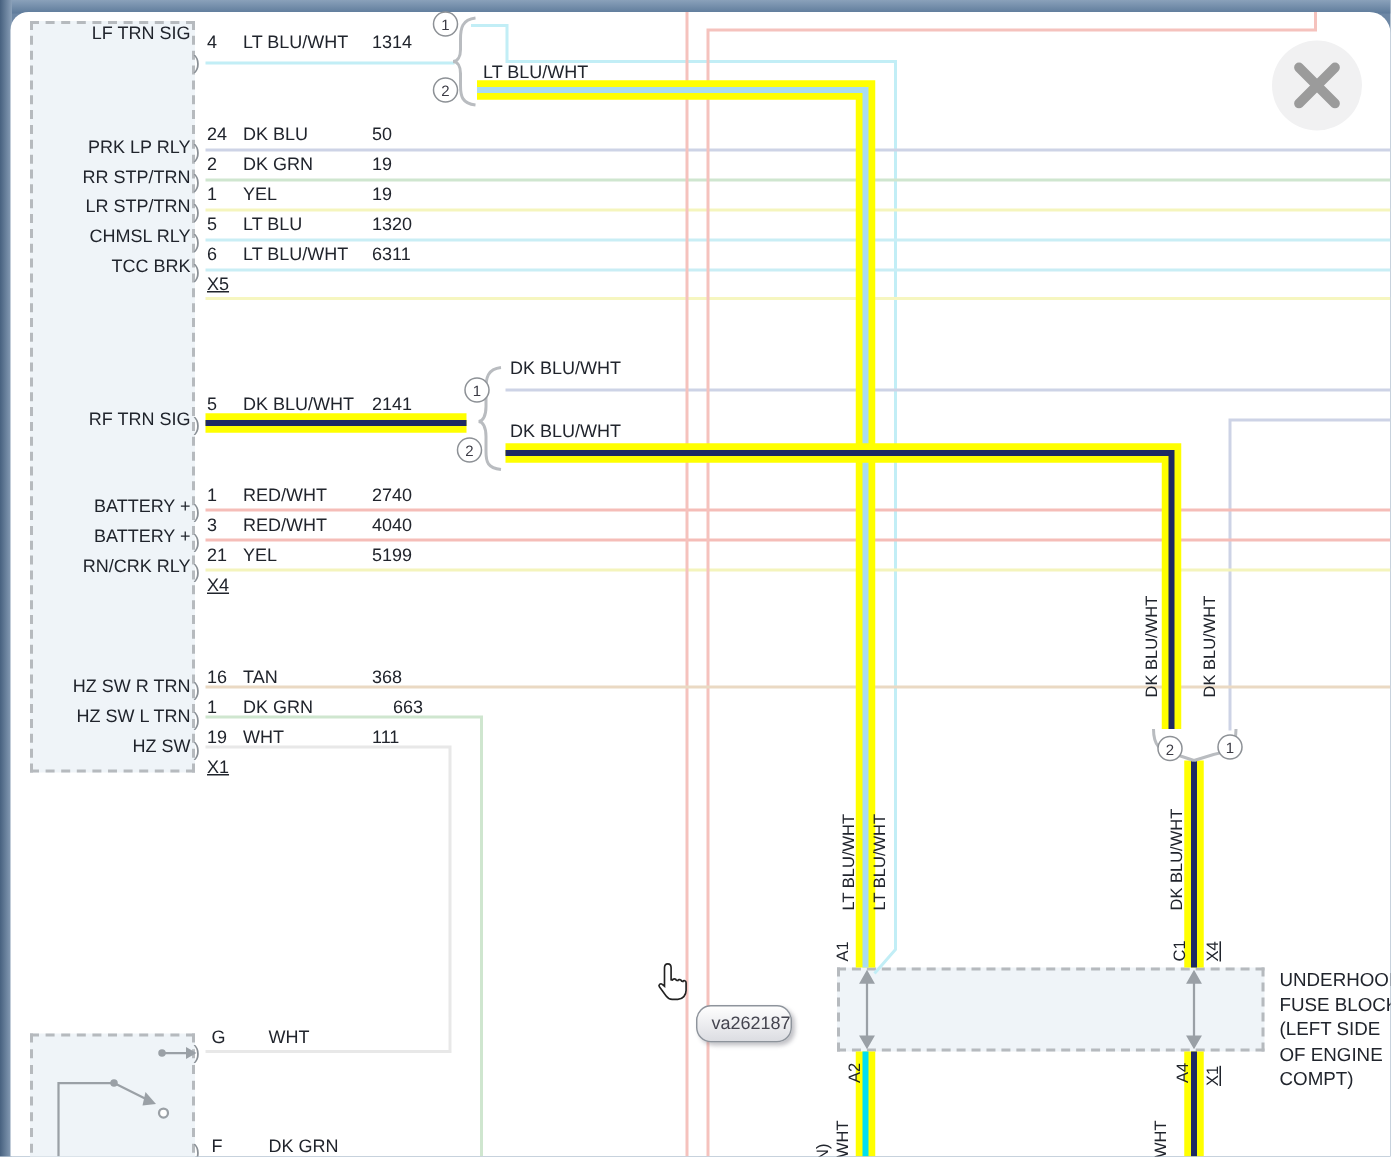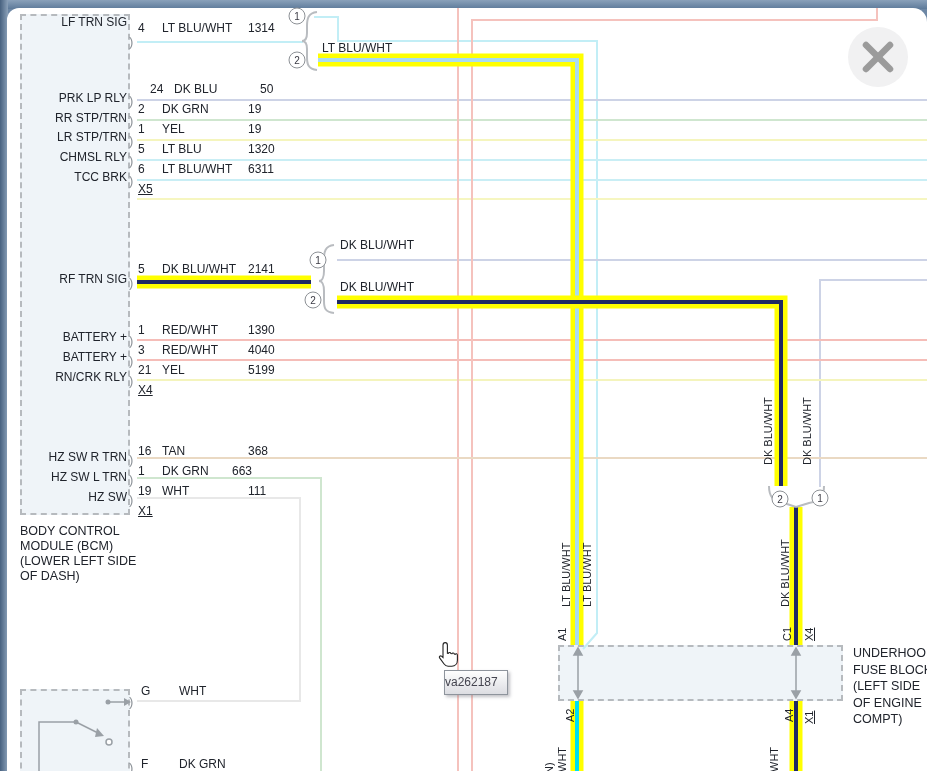--- a/index.html
+++ b/index.html
@@ -23,25 +23,25 @@
   .lbl{position:absolute;font-size:12px;line-height:13px;white-space:nowrap}
   .pin-name{position:absolute;left:17px;width:110px;text-align:right;font-size:12px;line-height:13px;white-space:nowrap}
   .bracket{position:absolute;font-size:13px;color:#8a9096}
   .xlink{text-decoration:underline}
   .rot{position:absolute;font-size:11px;line-height:13px;white-space:nowrap;
     transform:rotate(-90deg);transform-origin:0 0}
   .cap{position:absolute;font-size:12.5px;line-height:15px;white-space:nowrap}
   .cap2{position:absolute;font-size:12.5px;line-height:16.5px;white-space:nowrap}
   .closebtn{position:absolute;left:848px;top:27px;width:60px;height:60px;border-radius:50%;
     background:#f1f1f2;z-index:7;cursor:pointer}
-  .tooltip{position:absolute;left:444px;top:670px;width:62px;height:23px;z-index:8;
-    border:1px solid #8e949c;border-radius:0;
+  .tooltip{position:absolute;left:464px;top:670px;width:62px;height:23px;z-index:8;
+    border:1px solid #8e949c;border-radius:10px;
     background:linear-gradient(#fefefe,#dcdde2);
     box-shadow:2px 2px 3px rgba(120,120,130,.45);
-    font-size:12px;color:#44444f;text-align:left;line-height:22px}
+    font-size:12px;color:#44444f;text-align:right;line-height:22px}
   .cursor{position:absolute;left:436px;top:641px;z-index:9}
   svg{display:block}
 </style>
 </head>
 <body>
 
 <div class="topbar"></div>
 <div class="leftbar"></div>
 <div class="content"></div>
 
@@ -158,35 +158,35 @@
   <span class="bracket" style="left:129px;top:333px">)</span>
   <span class="bracket" style="left:129px;top:353px">)</span>
   <span class="bracket" style="left:129px;top:373px">)</span>
   <span class="bracket" style="left:129px;top:452px">)</span>
   <span class="bracket" style="left:129px;top:472px">)</span>
   <span class="bracket" style="left:129px;top:492px">)</span>
   <span class="bracket" style="left:129px;top:694px">)</span>
   <span class="bracket" style="left:129px;top:760px">)</span>
 
   <div class="lbl" style="left:138px;top:22px"><span>4</span><span style="position:absolute;left:24px">LT BLU/WHT</span><span style="position:absolute;left:110px">1314</span></div>
-  <div class="lbl" style="left:150px;top:83px"><span>24</span><span style="position:absolute;left:24px">DK BLU</span><span style="position:absolute;left:110px">50</span></div>
+  <div class="lbl" style="left:138px;top:83px"><span>24</span><span style="position:absolute;left:24px">DK BLU</span><span style="position:absolute;left:110px">50</span></div>
   <div class="lbl" style="left:138px;top:103px"><span>2</span><span style="position:absolute;left:24px">DK GRN</span><span style="position:absolute;left:110px">19</span></div>
   <div class="lbl" style="left:138px;top:123px"><span>1</span><span style="position:absolute;left:24px">YEL</span><span style="position:absolute;left:110px">19</span></div>
   <div class="lbl" style="left:138px;top:143px"><span>5</span><span style="position:absolute;left:24px">LT BLU</span><span style="position:absolute;left:110px">1320</span></div>
   <div class="lbl" style="left:138px;top:163px"><span>6</span><span style="position:absolute;left:24px">LT BLU/WHT</span><span style="position:absolute;left:110px">6311</span></div>
   <div class="lbl xlink" style="left:138px;top:183px">X5</div>
 
   <div class="lbl" style="left:138px;top:263px"><span>5</span><span style="position:absolute;left:24px">DK BLU/WHT</span><span style="position:absolute;left:110px">2141</span></div>
-  <div class="lbl" style="left:138px;top:324px"><span>1</span><span style="position:absolute;left:24px">RED/WHT</span><span style="position:absolute;left:110px">1390</span></div>
+  <div class="lbl" style="left:138px;top:324px"><span>1</span><span style="position:absolute;left:24px">RED/WHT</span><span style="position:absolute;left:110px">2740</span></div>
   <div class="lbl" style="left:138px;top:344px"><span>3</span><span style="position:absolute;left:24px">RED/WHT</span><span style="position:absolute;left:110px">4040</span></div>
   <div class="lbl" style="left:138px;top:364px"><span>21</span><span style="position:absolute;left:24px">YEL</span><span style="position:absolute;left:110px">5199</span></div>
   <div class="lbl xlink" style="left:138px;top:384px">X4</div>
 
   <div class="lbl" style="left:138px;top:445px"><span>16</span><span style="position:absolute;left:24px">TAN</span><span style="position:absolute;left:110px">368</span></div>
-  <div class="lbl" style="left:138px;top:465px"><span>1</span><span style="position:absolute;left:24px">DK GRN</span><span style="position:absolute;left:94px">663</span></div>
+  <div class="lbl" style="left:138px;top:465px"><span>1</span><span style="position:absolute;left:24px">DK GRN</span><span style="position:absolute;left:124px">663</span></div>
   <div class="lbl" style="left:138px;top:485px"><span>19</span><span style="position:absolute;left:24px">WHT</span><span style="position:absolute;left:110px">111</span></div>
   <div class="lbl xlink" style="left:138px;top:505px">X1</div>
 
   <div class="lbl" style="left:322px;top:42px">LT BLU/WHT</div>
   <div class="lbl" style="left:340px;top:239px">DK BLU/WHT</div>
   <div class="lbl" style="left:340px;top:281px">DK BLU/WHT</div>
 
   <div class="rot" style="left:560px;top:607px">LT BLU/WHT</div>
   <div class="rot" style="left:581px;top:607px">LT BLU/WHT</div>
   <div class="rot" style="left:762px;top:465px">DK BLU/WHT</div>
@@ -197,26 +197,20 @@
   <div class="rot" style="left:781px;top:641px">C1</div>
   <div class="rot xlink" style="left:803px;top:641px">X4</div>
   <div class="rot" style="left:564px;top:722px">A2</div>
   <div class="rot" style="left:783px;top:722px">A4</div>
   <div class="rot xlink" style="left:803px;top:724px">X1</div>
 
   <div class="rot" style="left:543px;top:774px">N)</div>
   <div class="rot" style="left:556px;top:772px">WHT</div>
   <div class="rot" style="left:768px;top:772px">WHT</div>
 
-  <div class="cap" style="left:20px;top:524px">
-    <div>BODY CONTROL</div>
-    <div>MODULE (BCM)</div>
-    <div>(LOWER LEFT SIDE</div>
-    <div>OF DASH)</div>
-  </div>
 
   <div class="cap2" style="left:853px;top:645px">
     <div>UNDERHOOD</div>
     <div>FUSE BLOCK</div>
     <div>(LEFT SIDE</div>
     <div>OF ENGINE</div>
     <div>COMPT)</div>
   </div>
 
   <div class="lbl" style="left:141px;top:685px"><span>G</span><span style="position:absolute;left:38px">WHT</span></div>

